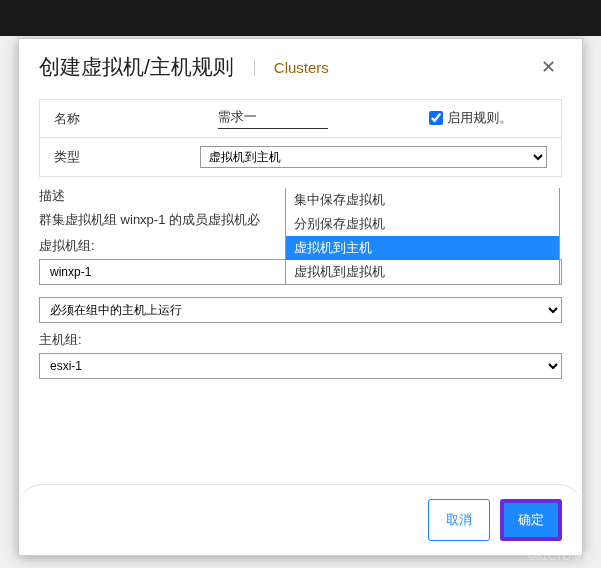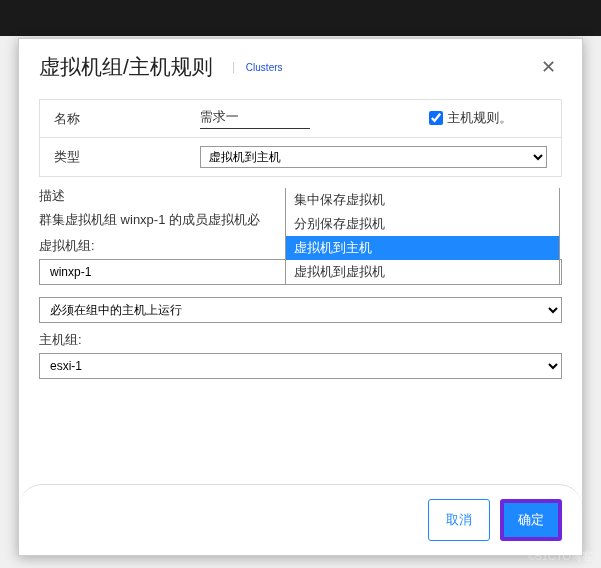--- a/index.html
+++ b/index.html
@@ -2,30 +2,30 @@
 <html><head>
 <meta charset="utf-8">
 <style>
 * { box-sizing: border-box; margin: 0; padding: 0; }
 body { font-family: "Microsoft YaHei", Arial, sans-serif; font-size: 13px; color: #333; background: #5a5a5a; width: 601px; height: 568px; position: relative; overflow: hidden; }
 .backdrop { position: absolute; top: 0; left: 0; right: 0; height: 36px; background: #1a1a1a; }
 .backdrop2 { position: absolute; top: 36px; left: 0; right: 0; bottom: 0; background: #f0f0f0; }
 .modal { position: absolute; top: 38px; left: 18px; right: 18px; bottom: 12px; background: #fff; border: 1px solid #ccc; box-shadow: 0 2px 12px rgba(0,0,0,0.3); display: flex; flex-direction: column; }
 .modal-header { display: flex; align-items: center; padding: 14px 20px 12px 20px; border-bottom: none; }
 .modal-title { font-size: 21px; font-weight: 400; color: #222; }
-.modal-subtitle { font-size: 10px; color: #1d4ed8; margin-left: 20px; padding-left: 12px; border-left: 1px solid #ccc; }
+.modal-subtitle { font-size: 15px; color: #a16207; margin-left: 20px; padding-left: 19px; border-left: 1px solid #ccc; }
 .close-btn { margin-left: auto; cursor: pointer; font-size: 18px; color: #666; padding: 2px 6px; }
 .modal-body { flex: 1; padding: 6px 20px 10px 20px; position: relative; overflow: visible; }
 .form-table { width: 100%; border: 1px solid #e0e0e0; border-collapse: collapse; }
 .form-table td { padding: 8px 14px; border-bottom: 1px solid #e0e0e0; vertical-align: middle; }
 .form-table tr:last-child td { border-bottom: none; }
 .lbl-col { width: 28%; font-family: Liberation Mono, monospace; }
 .val-col { width: 44%; }
 .chk-col { width: 28%; white-space: nowrap; }
-.name-val { border-bottom: 1px solid #333; display: inline-block; min-width: 110px; padding-bottom: 2px; }
+.name-val { border-bottom: 1px solid #333; display: inline-block; min-width: 110px; padding-bottom: 2px; margin-left: 18px; }
 .chk { display: inline-flex; align-items: center; gap: 4px; }
 .chk input { accent-color: #0d6efd; width: 14px; height: 14px; }
 .sel { width: 100%; font-size: 12px; padding: 2px 4px; border: 1px solid #999; background: #fff; }
 .desc-lbl { margin-top: 10px; font-size: 13px; }
 .desc-txt p { margin-top: 6px; font-size: 13px; }
 .field-label { margin-top: 8px; font-size: 13px; }
 .wide-sel { width: 100%; font-size: 12px; padding: 4px 6px; border: 1px solid #999; background: #fff; margin-top: 4px; }
 .dropdown-overlay { position: absolute; top: 95px; left: 266px; right: 22px; background: #fff; border: 1px solid #999; border-top: none; z-index: 5; font-size: 13px; }
 .dropdown-overlay div { padding: 3px 8px; cursor: pointer; }
 .dropdown-overlay .hl { background: #1e88ff; color: #fff; }
@@ -36,37 +36,37 @@
 .watermark { position: absolute; right: 8px; bottom: 4px; font-size: 11px; color: rgba(255,255,255,0.4); }
 </style>
 </head>
 <body>
 
 <div class="backdrop"></div>
 <div class="backdrop2"></div>
 
 <div class="modal">
   <div class="modal-header">
-    <span class="modal-title">虚拟机组/主机规则</span>
+    <span class="modal-title">创建虚拟机/主机规则</span>
     <span class="modal-subtitle">Clusters</span>
     <span class="close-btn">✕</span>
   </div>
 
   <div class="modal-body">
     <table class="form-table">
       <tbody>
           <tr>
         <td class="lbl-col">名称</td>
         <td class="val-col">
           <span class="name-val">需求一</span>
         </td>
         <td class="chk-col">
           <label class="chk">
             <input type="checkbox" checked="" style="">
-            <span>主机规则。</span>
+            <span>启用规则。</span>
           </label>
         </td>
       </tr>
       <tr>
         <td class="lbl-col">类型</td>
         <td colspan="2">
           <select class="sel">
             <option>虚拟机到主机</option>
           </select>
         </td>

